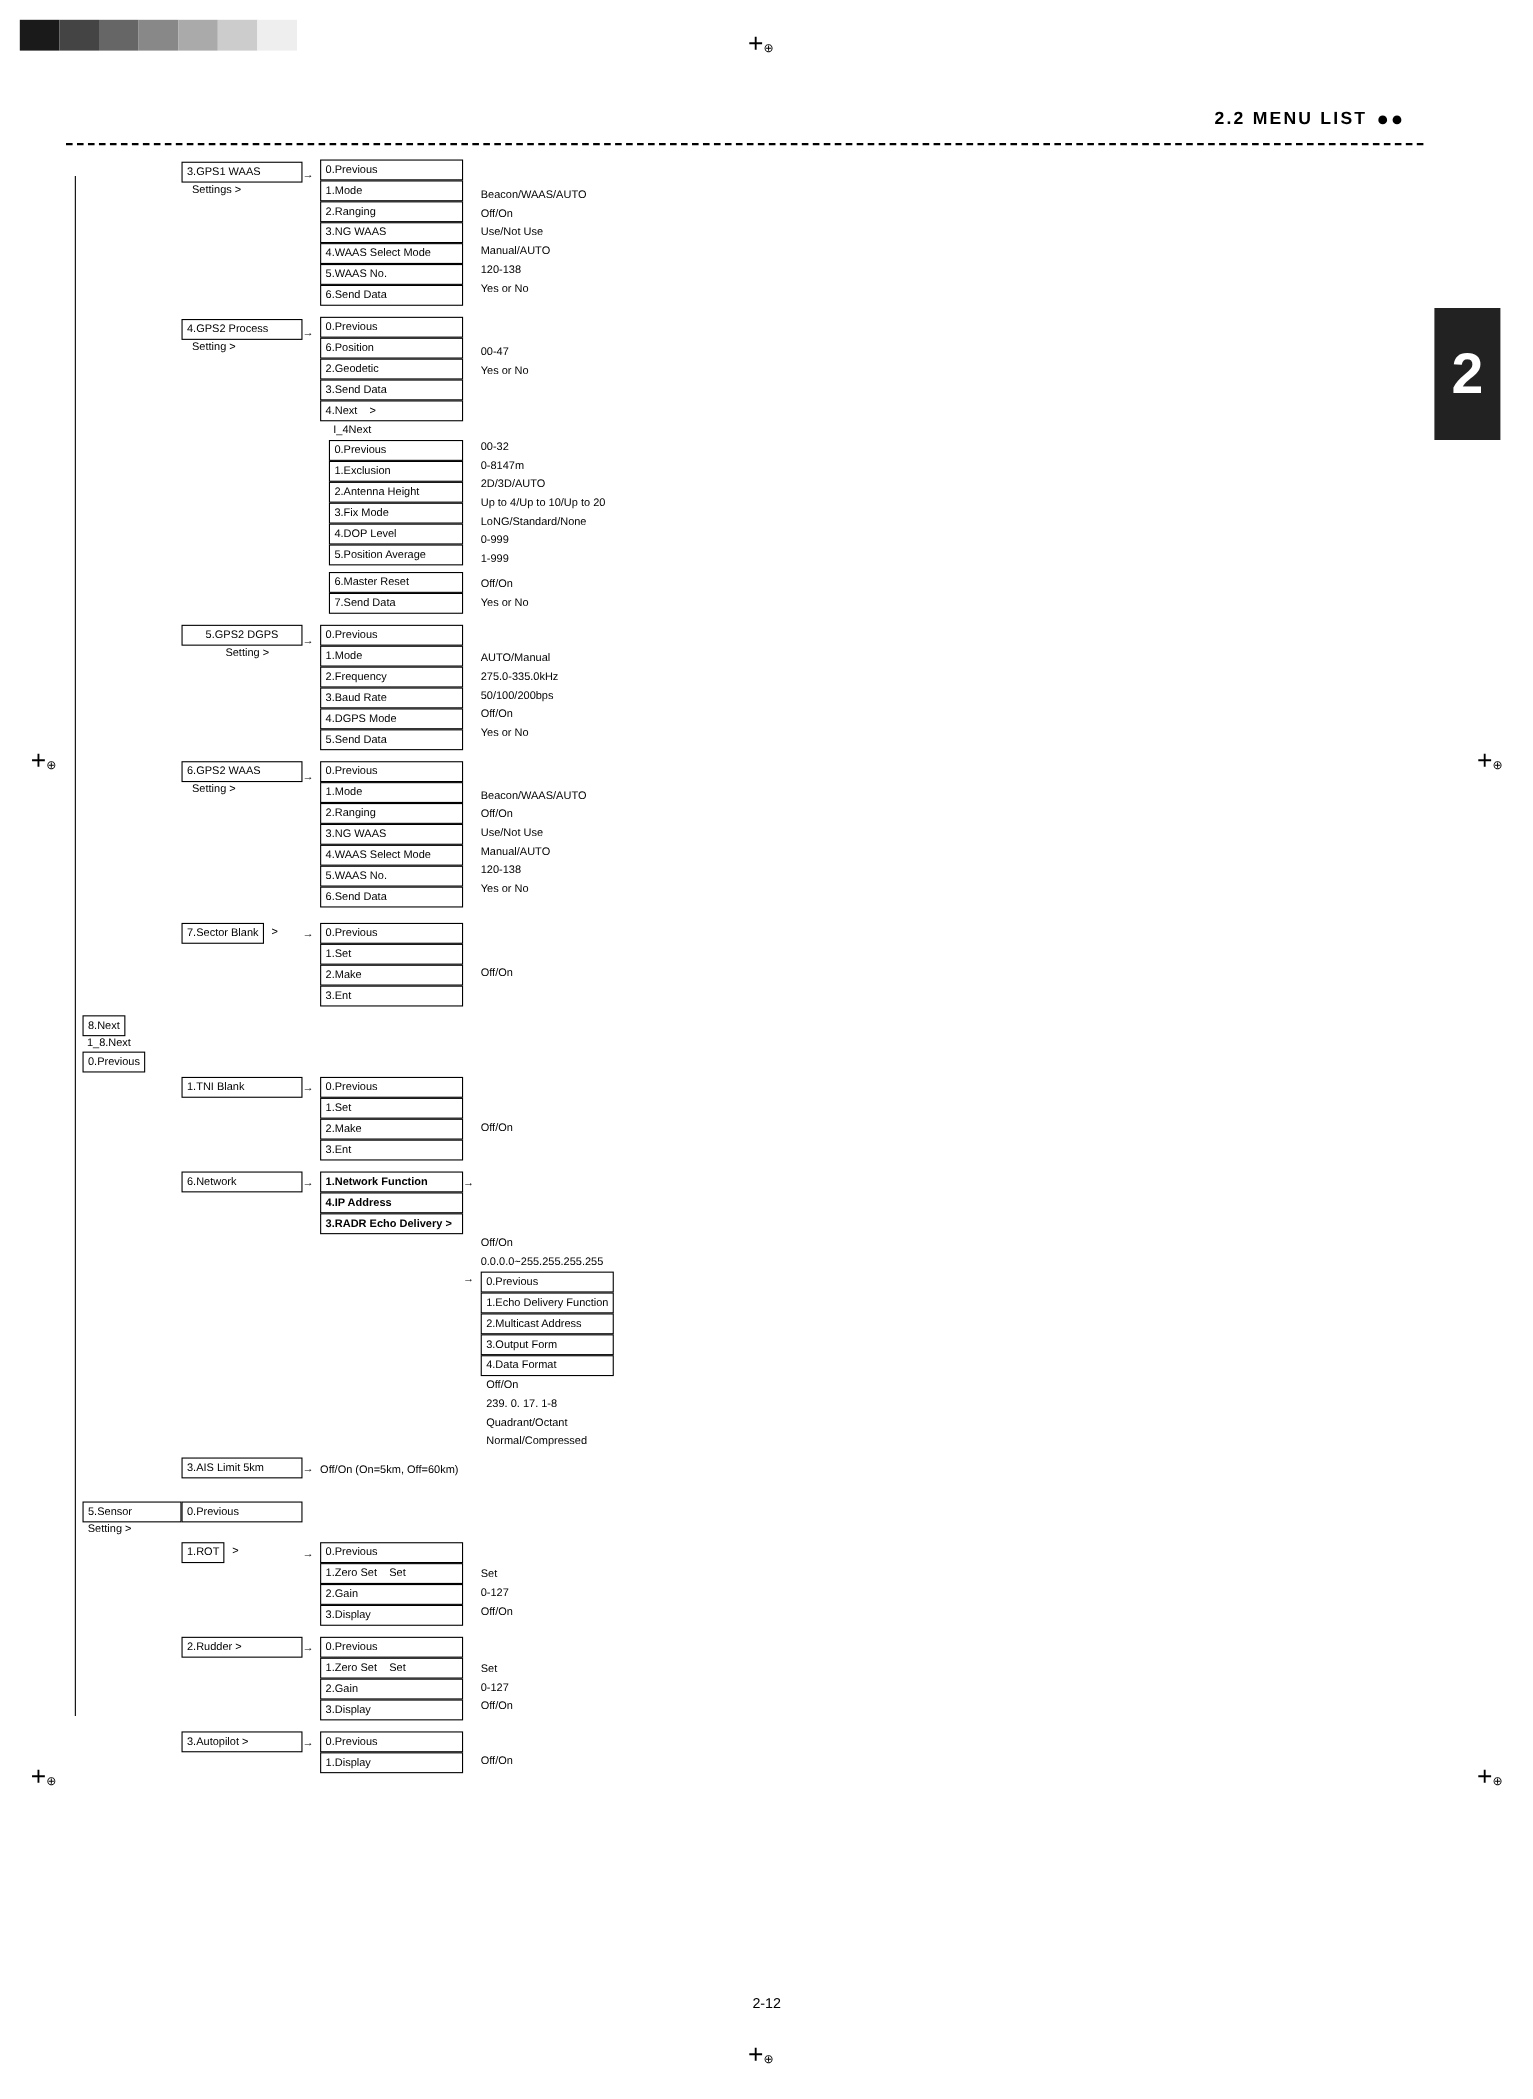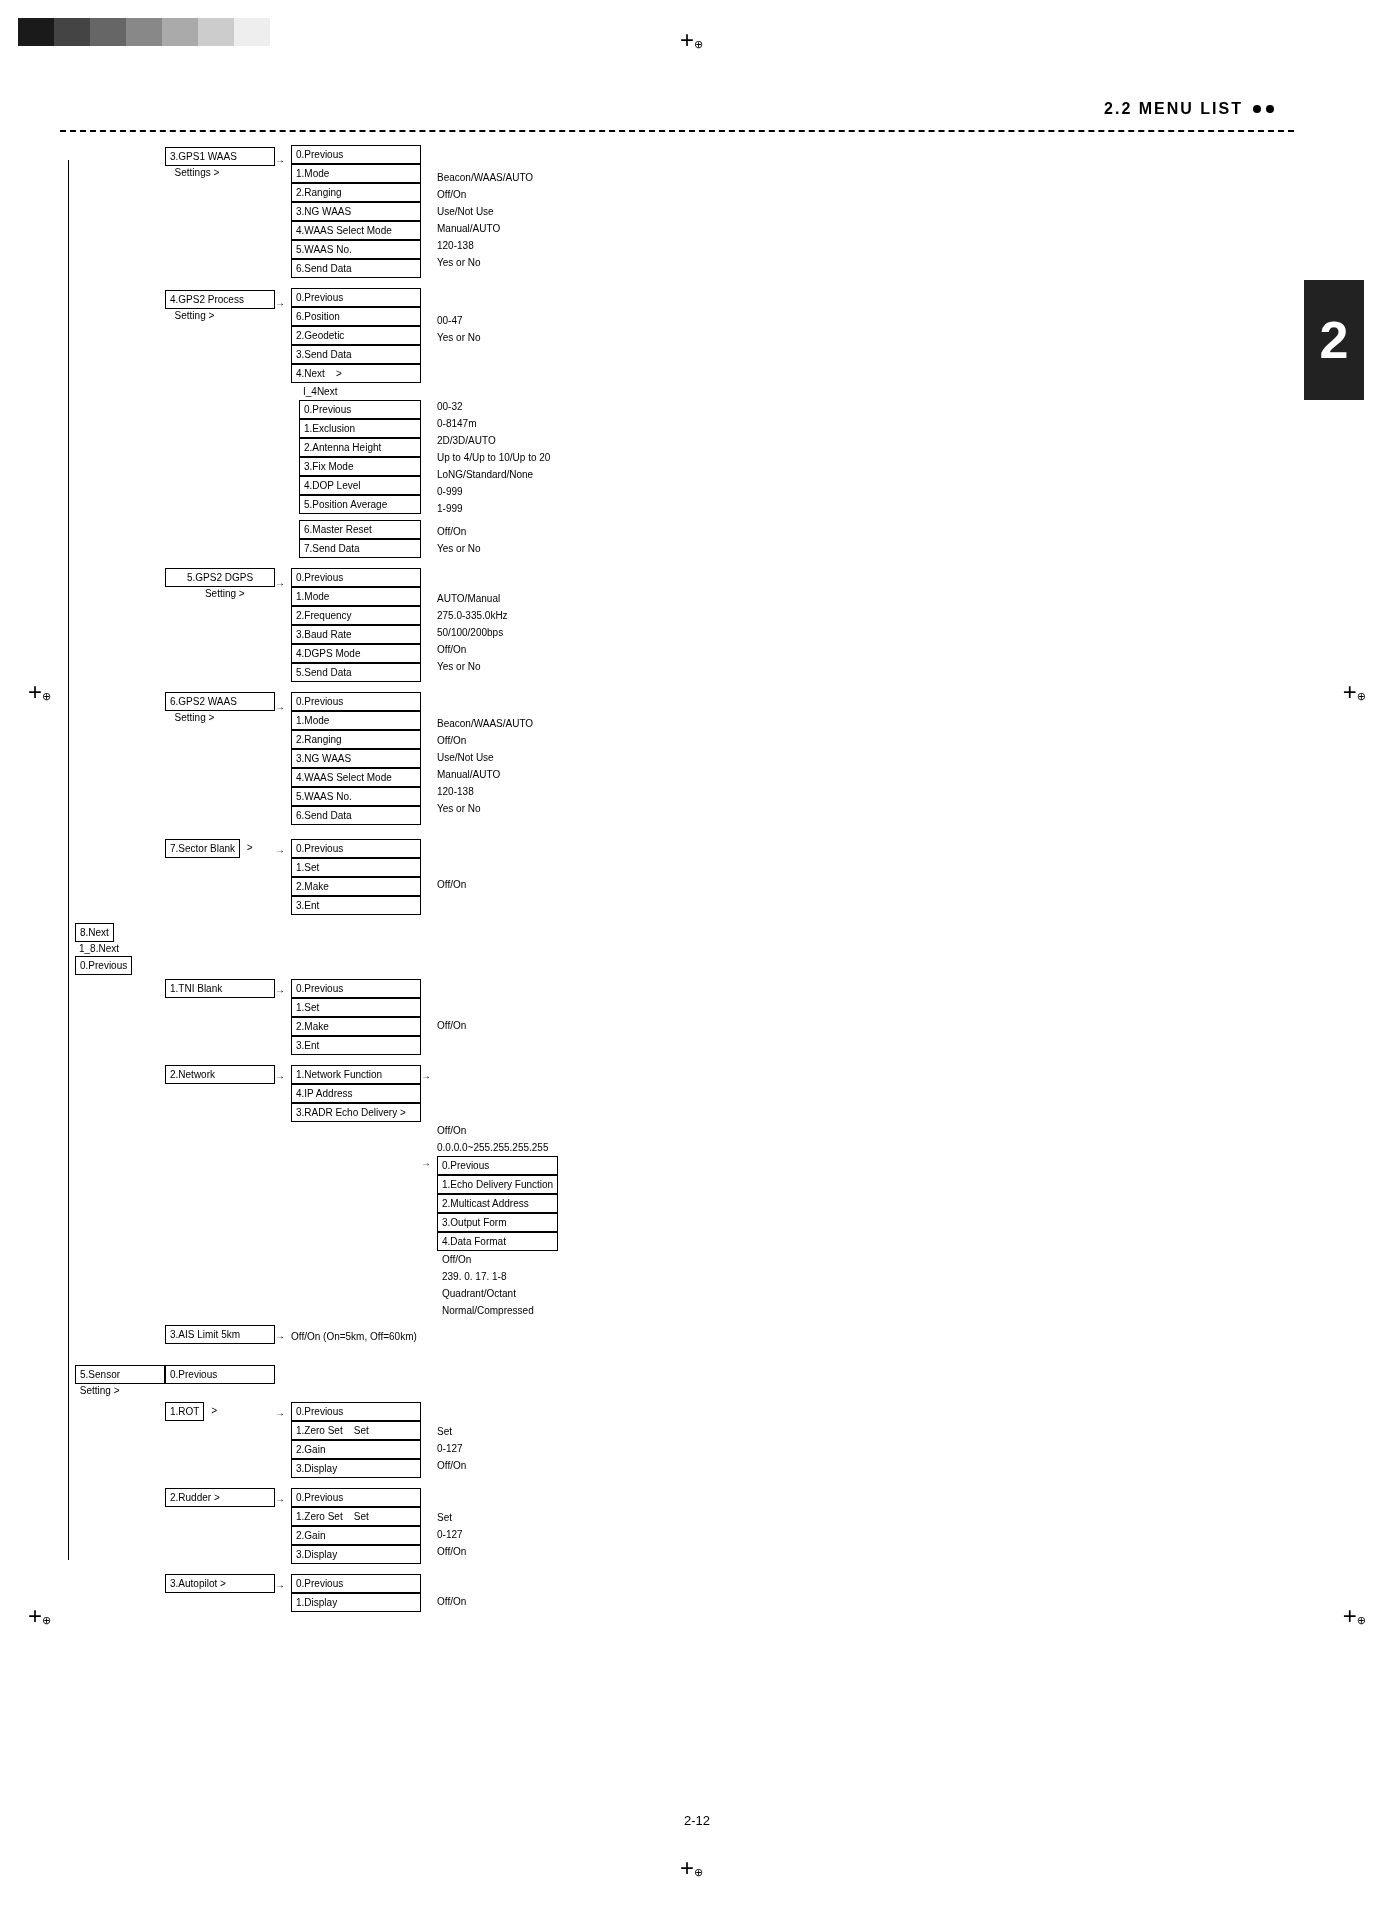--- a/index.html
+++ b/index.html
@@ -365,24 +365,24 @@
         </td>
       </tr>
 
       <tr class="spacer-row">
           <td colspan="6" style="height:10px;"></td>
         </tr>
 
       <tr>
         <td style="vertical-align:top;"></td>
         <td style="vertical-align:top;">
-          <span class="bordered">2.Network</span>
-        </td>
-        <td style="vertical-align:top;padding-top:4px;">→</td>
-        <td style="vertical-align:top;">
+          <span class="bordered">6.Network</span>
+        </td>
+        <td style="vertical-align:top;padding-top:4px;">→</td>
+        <td style="vertical-align:top;font-weight:bold;">
           <span class="bordered">1.Network Function</span>
           <span class="bordered">4.IP Address</span>
           <span class="bordered">3.RADR Echo Delivery &gt;</span>
         </td>
         <td style="vertical-align:top;padding-top:4px;">→</td>
         <td></td>
       </tr>
 
       <tr>
         <td colspan="2"></td>

